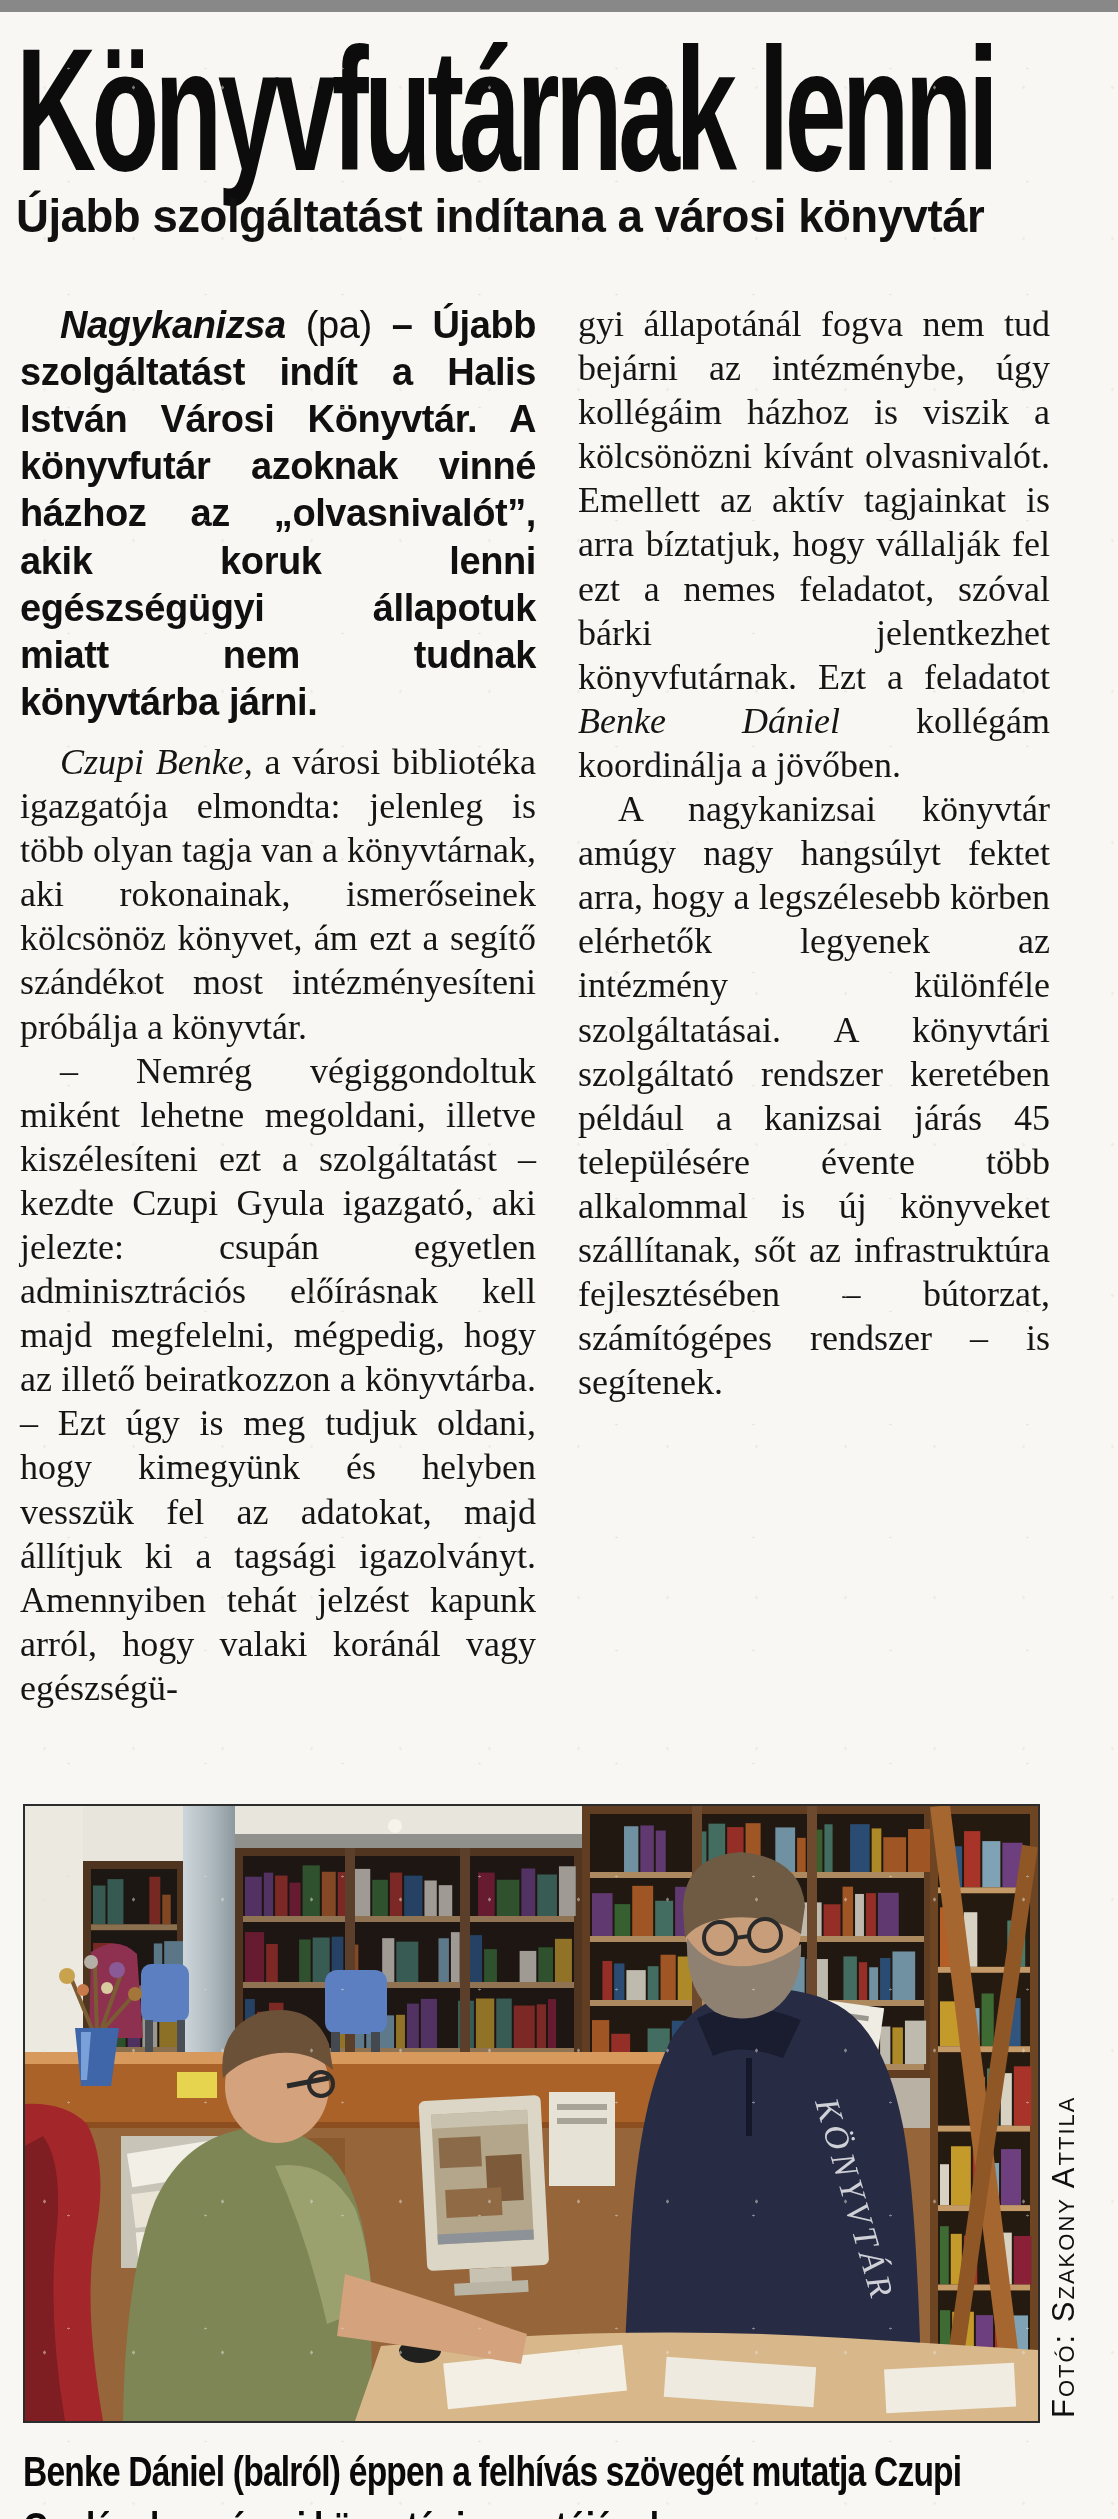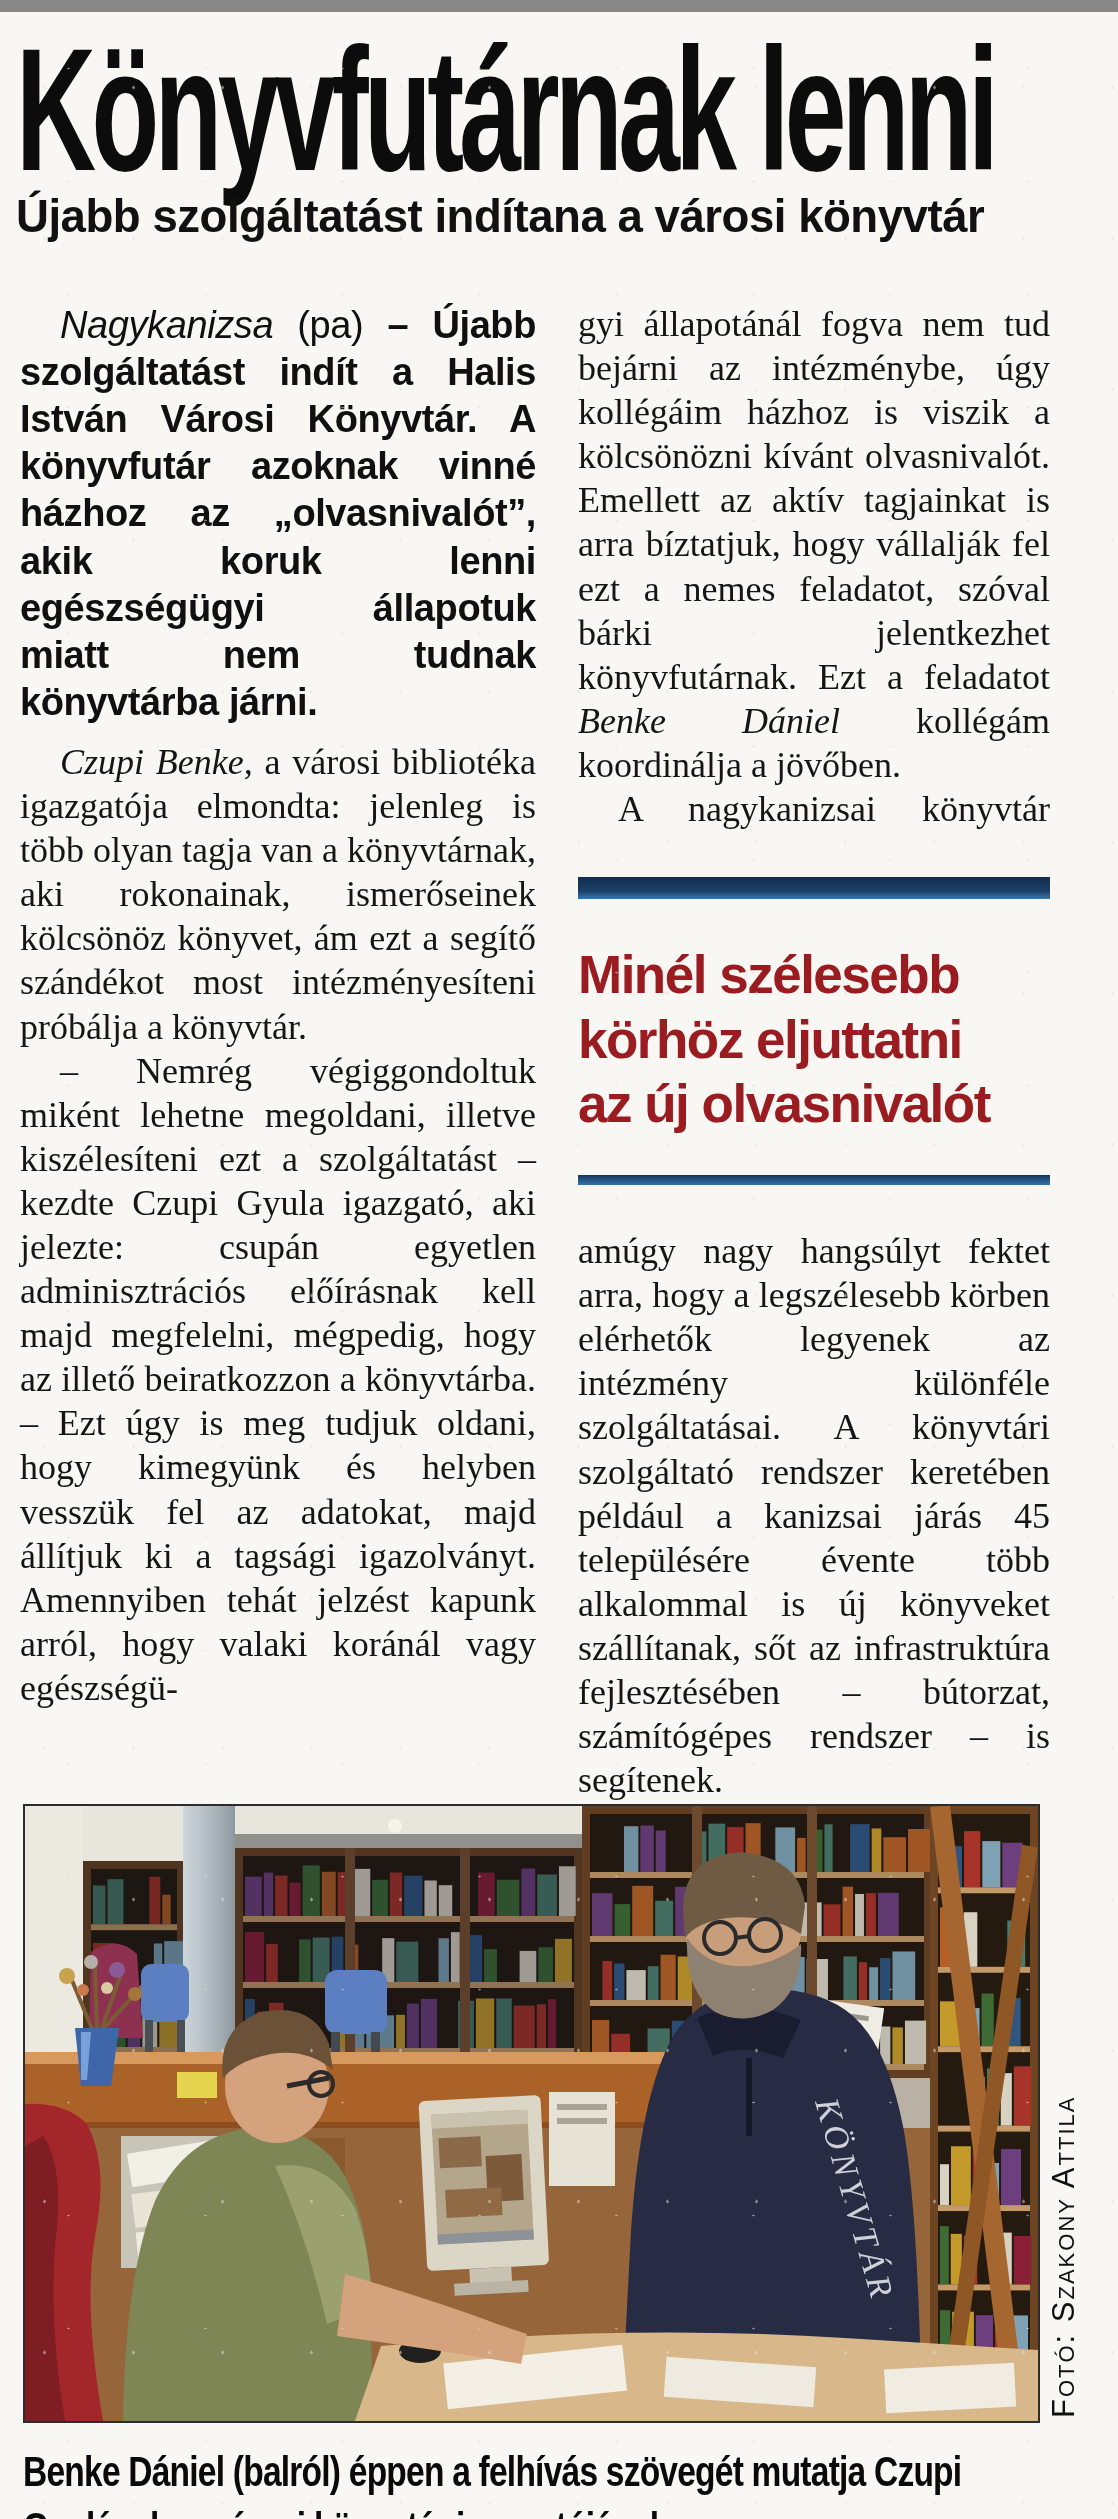--- a/index.html
+++ b/index.html
@@ -26,21 +26,21 @@
     color:#111;white-space:nowrap;
     transform:scale(.97,1);transform-origin:0 0;
   }
   .col{position:absolute;top:290px;}
   .col1{left:20px;width:516px;}
   .col2{left:578px;width:472px;}
   .p{margin:0;text-align:justify;color:#151515;}
   .body{font:36px/1.225 "Liberation Serif",serif;}
   .lead{font:700 38px/1.24 "Liberation Sans",sans-serif;letter-spacing:-.4px;color:#101010;}
   .lead .i{font-weight:400;}
-  .lead .bi{font-style:italic;font-weight:400;}
+  .lead .bi{font-style:italic;font-weight:700;}
   .body .i{font-style:italic;}
   .indent{text-indent:40px;}
   .gap-top{margin-top:14px;}
   .fill-last{text-align-last:justify;}
   .quote-wrap{margin:0;}
   .q-rule-top{height:22px;margin:46px 0 44px;
     background:linear-gradient(180deg,#122c4c 0%,#1b4068 65%,#3a77ad 100%);}
   .q-rule-bottom{height:10px;margin:38px 0 44px;
     background:linear-gradient(180deg,#14365c 0%,#3572a8 100%);}
   .q-line{font:700 53px/1.22 "Liberation Sans",sans-serif;
@@ -72,27 +72,20 @@
   <h2 class="subheadline">Újabb szolgáltatást indítana a városi könyvtár</h2>
 
   <div class="col col1" id="col1">
       <p class="p lead indent"><span class="bi">Nagykanizsa </span><span class="i">(pa) </span><span>– Újabb szolgáltatást indít a Halis István Városi Könyvtár. A könyvfutár azoknak vinné házhoz az „olvasnivalót”, akik koruk lenni egészségügyi állapotuk miatt nem tudnak könyvtárba járni.</span></p>
       <p class="p body indent gap-top"><span class="i">Czupi Benke, </span><span>a városi bibliotéka igazgatója elmondta: jelenleg is több olyan tagja van a könyvtárnak, aki rokonainak, ismerőseinek kölcsönöz könyvet, ám ezt a segítő szándékot most intézményesíteni próbálja a könyvtár.</span></p>
       <p class="p body indent fill-last"><span>– Nemrég végiggondoltuk miként lehetne megoldani, illetve kiszélesíteni ezt a szolgáltatást – kezdte Czupi Gyula igazgató, aki jelezte: csupán egyetlen adminisztrációs előírásnak kell majd megfelelni, mégpedig, hogy az illető beiratkozzon a könyvtárba. – Ezt úgy is meg tudjuk oldani, hogy kimegyünk és helyben vesszük fel az adatokat, majd állítjuk ki a tagsági igazolványt. Amennyiben tehát jelzést kapunk arról, hogy valaki koránál vagy egészségü-</span></p>
     </div>
   <div class="col col2" id="col2">
       <p class="p body"><span>gyi állapotánál fogva nem tud bejárni az intézménybe, úgy kollégáim házhoz is viszik a kölcsönözni kívánt olvasnivalót. Emellett az aktív tagjainkat is arra bíztatjuk, hogy vállalják fel ezt a nemes feladatot, szóval bárki jelentkezhet könyvfutárnak. Ezt a feladatot </span><span class="i">Benke Dániel </span><span>kollégám koordinálja a jövőben.</span></p>
       <p class="p body indent fill-last"><span>A nagykanizsai könyvtár</span></p>
-      <div class="quote-wrap">
-        <div class="q-rule-top"></div>
-        <div class="q-line">Minél szélesebb</div>
-        <div class="q-line">körhöz eljuttatni</div>
-        <div class="q-line">az új olvasnivalót</div>
-        <div class="q-rule-bottom"></div>
-      </div>
       <p class="p body"><span>amúgy nagy hangsúlyt fektet arra, hogy a legszélesebb körben elérhetők legyenek az intézmény különféle szolgáltatásai. A könyvtári szolgáltató rendszer keretében például a kanizsai járás 45 településére évente több alkalommal is új könyveket szállítanak, sőt az infrastruktúra fejlesztésében – bútorzat, számítógépes rendszer – is segítenek.</span></p>
     </div>
 
   <figure class="photo">
     <svg viewBox="0 0 1013 615" preserveAspectRatio="none">
 
       <rect x="0" y="0" width="1013" height="615" fill="#b9b1a4"></rect>
       <rect x="0" y="0" width="1013" height="58" fill="#e8e5dd"></rect>
       <rect x="560" y="2" width="453" height="36" fill="#9aa0a0"></rect>
       <polygon points="640,38 700,10 760,38" fill="#6b4636"></polygon>

